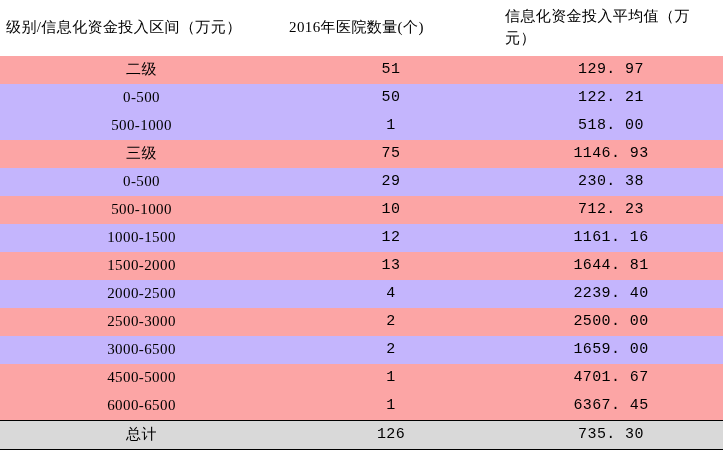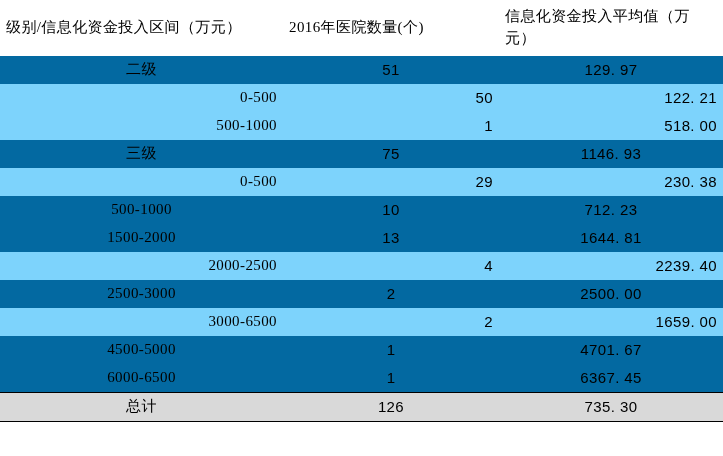--- a/index.html
+++ b/index.html
@@ -49,36 +49,35 @@
   thead th.h0 {
     text-align: left;
   }
   thead th.h1, thead th.h2 {
     text-align: left;
   }
   tbody td {
     height: 28px;
   }
   tr.shaded td {
-    background: #0369a1;
+    background: #fca5a5;
   }
   tr.plain td {
-    background: #7dd3fc;
-    text-align: right;
+    background: #c4b5fd;
   }
   tr.total td {
     background: #d9d9d9;
     border-top: 1px solid #000;
     border-bottom: 1px solid #000;
   }
   tbody tr:last-child td {
     border-bottom: 1px solid #000;
   }
   .cell-num {
-    font-family: Liberation Sans, sans-serif;
+    font-family: Liberation Mono, monospace;
     letter-spacing: 0.6px;
   }
 </style>
 </head>
 <body>
 
 <div id="table-wrap">
   <table class="data-table">
     <colgroup>
       <col class="c0">
@@ -116,20 +115,25 @@
         <tr class="plain">
           <td>0-500</td>
           <td class="cell-num">29</td>
           <td class="cell-num">230. 38</td>
         </tr>
         <tr class="shaded">
           <td>500-1000</td>
           <td class="cell-num">10</td>
           <td class="cell-num">712. 23</td>
         </tr>
+        <tr class="plain">
+          <td>1000-1500</td>
+          <td class="cell-num">12</td>
+          <td class="cell-num">1161. 16</td>
+        </tr>
         <tr class="shaded">
           <td>1500-2000</td>
           <td class="cell-num">13</td>
           <td class="cell-num">1644. 81</td>
         </tr>
         <tr class="plain">
           <td>2000-2500</td>
           <td class="cell-num">4</td>
           <td class="cell-num">2239. 40</td>
         </tr>

